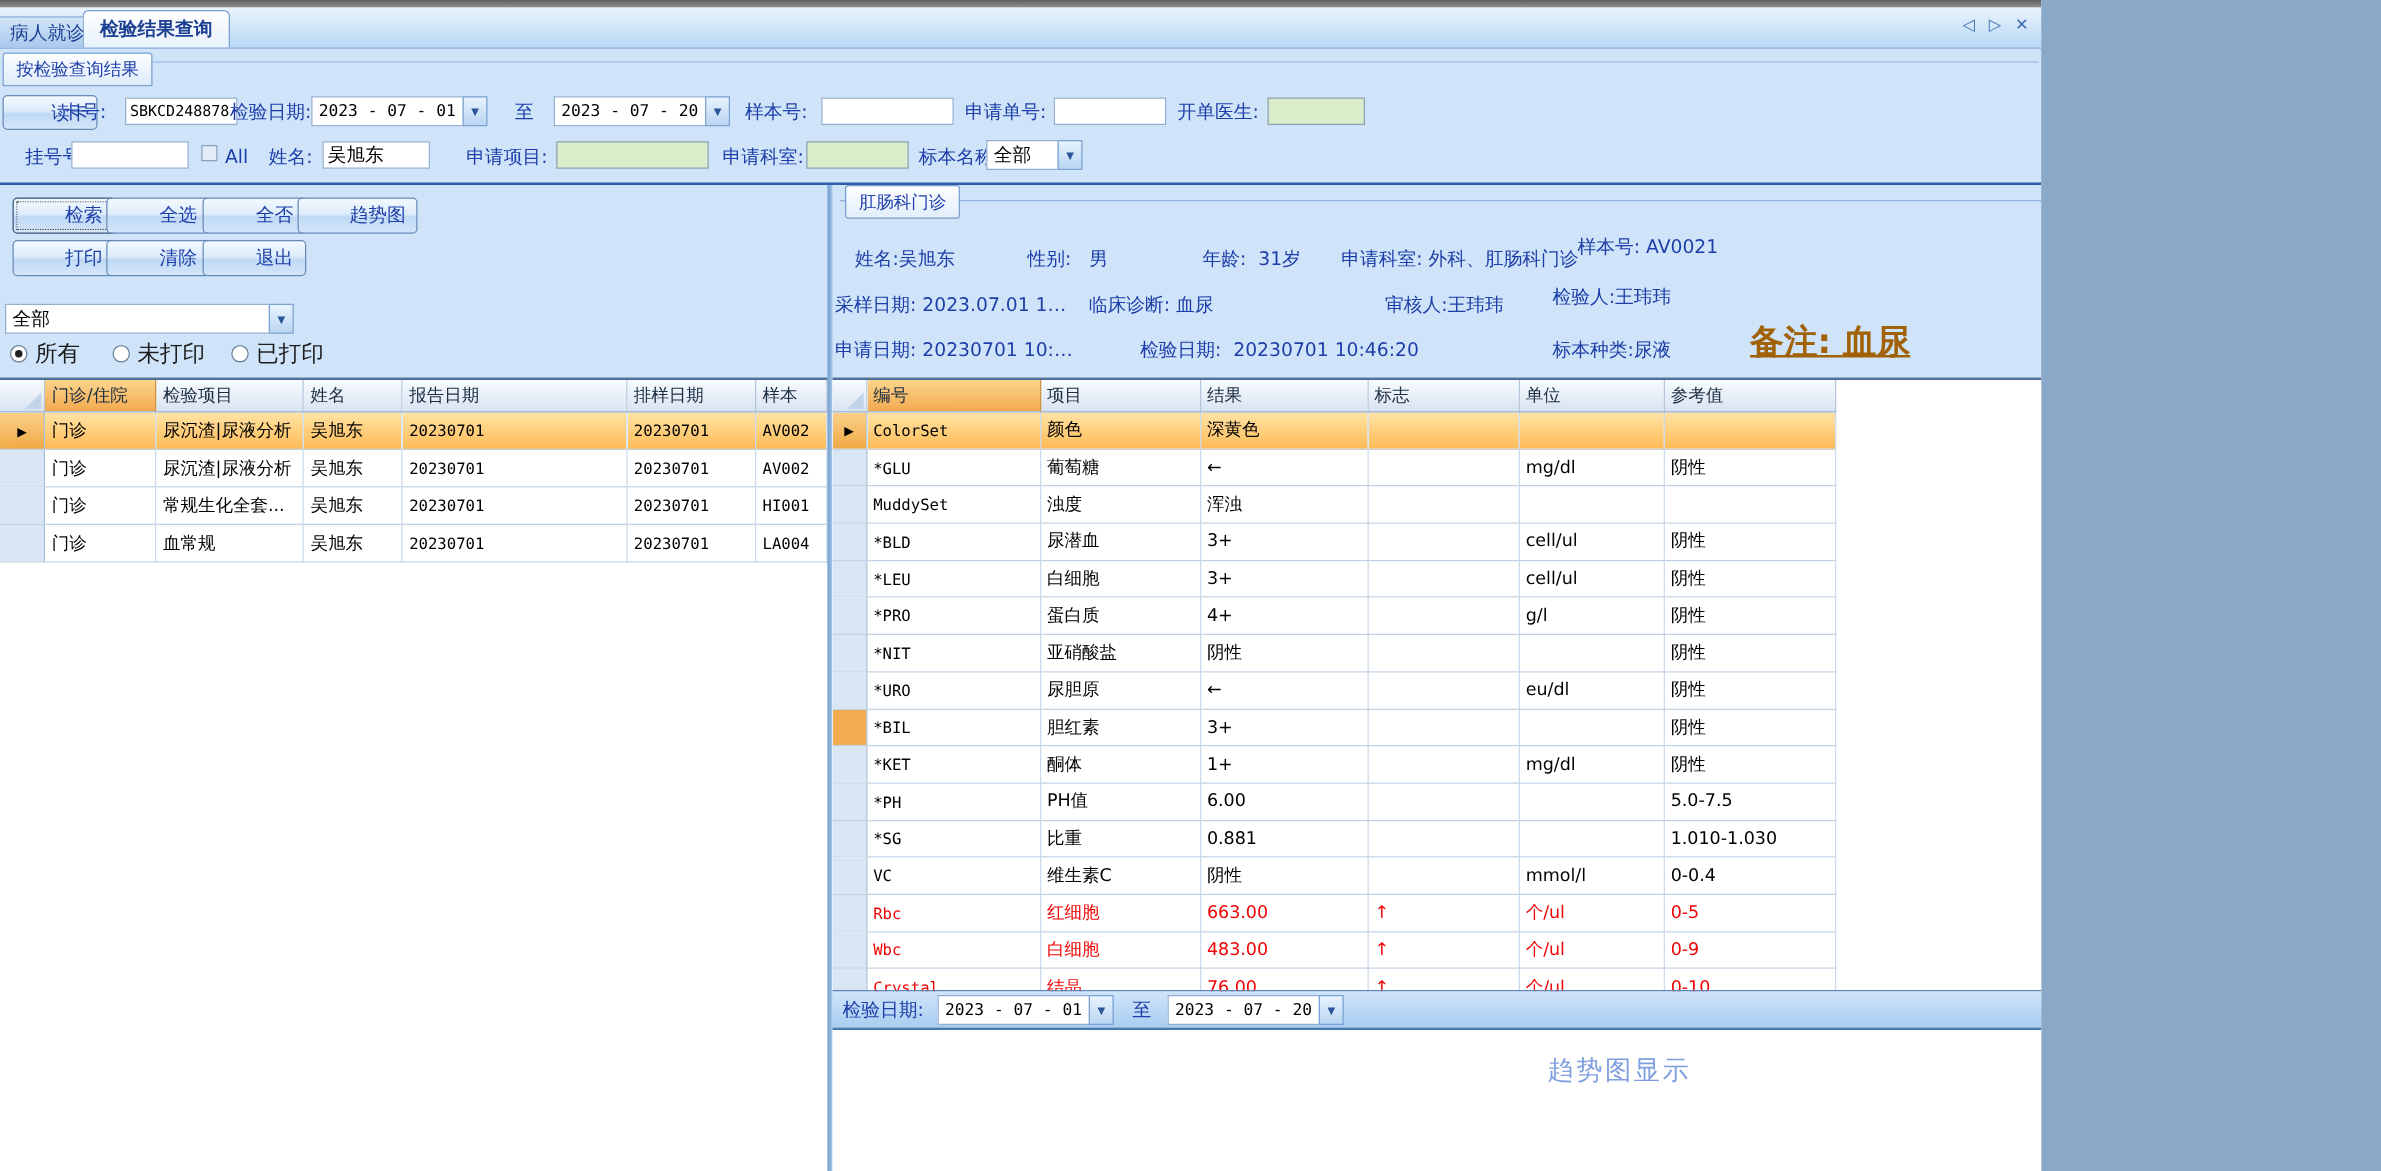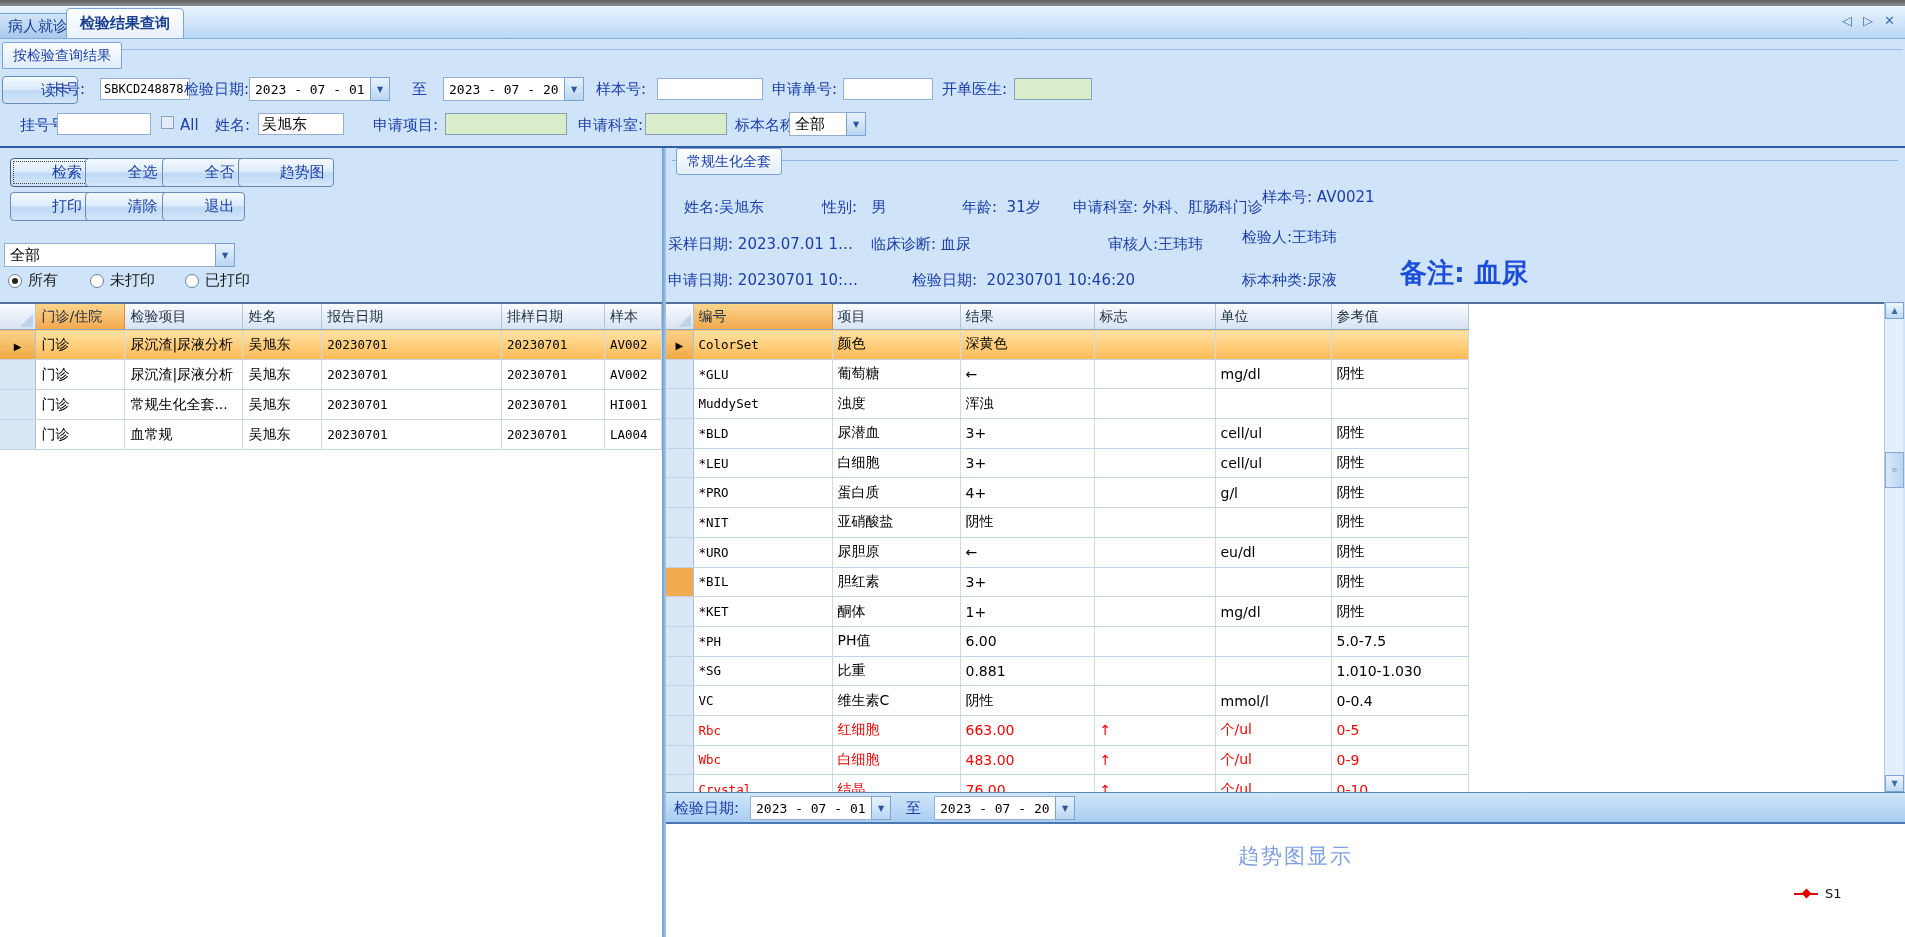--- a/index.html
+++ b/index.html
@@ -1,17 +1,17 @@
 <!DOCTYPE html>
 <html><head>
 <meta charset="utf-8">
 <style>
   html,body{margin:0;padding:0;}
   body{font-family:"DejaVu Sans","Liberation Sans",sans-serif;background:#8aa8c8;}
-  .window{position:relative;width:1905px;height:937px;background:#cfe3f9;overflow:hidden;}
+  .window{position:relative;width:1633px;height:937px;background:#cfe3f9;overflow:hidden;}
   .abs{position:absolute;}
   .lbl{color:#1d3ea8;font-size:15px;white-space:nowrap;}
   .val{color:#1d3ea8;font-size:15px;white-space:nowrap;}
 
   
   .winedge{left:0;top:0;width:100%;height:6px;background:linear-gradient(#5f5f5f,#8f8f8f);}
 
   
   .tabbar{left:0;top:6px;width:100%;height:32px;background:linear-gradient(#e9f3fd,#b9d7f5);border-bottom:1px solid #86abd8;}
   .tab{position:absolute;bottom:0;border:1px solid #7ba2d0;border-bottom:none;border-radius:5px 5px 0 0;
@@ -34,21 +34,21 @@
   .btn.focused{border-color:#39587e;outline:1px dotted #444;outline-offset:-4px;}
   .input{background:#fff;border:1px solid #93b0d2;font-size:13px;color:#000;padding:0 3px;height:22px;box-sizing:border-box;font-family:"DejaVu Sans",sans-serif;}
   .input.mono{font-family:"DejaVu Sans Mono","Liberation Mono",monospace;font-size:12px;}
   .input.green{background:#d9edcb;border:1px solid #8aa0b8;}
   .combo{display:flex;height:24px;box-sizing:border-box;}
   .combo .field{background:#fff;border:1px solid #93b0d2;border-right:none;display:flex;align-items:center;
                 padding:0 5px;font-size:13px;color:#000;font-family:"DejaVu Sans Mono","Liberation Mono",monospace;}
   .combo .arrow{width:18px;background:linear-gradient(#e8f3fd,#b9d6f2);border:1px solid #7ba2d0;
                 display:flex;align-items:center;justify-content:center;color:#2b579a;font-size:8px;cursor:default;}
   .checkbox{width:13px;height:13px;background:#e4edf7;border:1px solid #8aa2bd;box-sizing:border-box;}
-  .radio{display:flex;align-items:center;gap:6px;font-size:15px;color:#1c1c1c;}
+  .radio{display:flex;align-items:center;gap:6px;font-size:18px;color:#1c1c1c;}
   .radio .dot{width:14px;height:14px;border-radius:50%;border:1px solid #6a7f96;background:#fff;box-sizing:border-box;position:relative;}
   .radio.sel .dot::after{content:'';position:absolute;left:3px;top:3px;width:6px;height:6px;border-radius:50%;background:#222;}
 
   .form-sep{left:0;top:146px;width:100%;height:2px;background:#2e5ca6;}
 
   
   .vdivider{left:662px;top:148px;width:4px;height:789px;background:linear-gradient(90deg,#6f9ccb,#a8c8ea);}
   .leftgrid-box{left:0;top:302px;width:662px;height:635px;background:#fff;border-top:2px solid #4f7097;}
   .rightgrid-box{left:666px;top:302px;width:1218px;height:490px;background:#fff;border-top:2px solid #4f7097;overflow:hidden;}
 
@@ -72,21 +72,21 @@
   .grid tr.abn td{color:#f00404;}
   .lg td:nth-child(5),.lg td:nth-child(6),.lg td:nth-child(7),
   .rg td:nth-child(2){font-family:"DejaVu Sans Mono","Liberation Mono",monospace;font-size:12.5px;}
 
   
   .fieldset-line{left:672px;top:160px;width:1226px;height:0;border-top:1px solid #8fb4e0;}
   .group-label{left:676px;top:148px;height:25px;padding:0 10px;display:flex;align-items:center;
                background:linear-gradient(#fdfeff,#e2eefb);border:1px solid #7ba2d0;border-radius:3px;
                color:#1d3ea8;font-size:14px;}
 
-  .remark{color:#1d4ed8;font-size:27px;font-weight:bold;white-space:nowrap;}
+  .remark{color:#a16207;font-size:27px;font-weight:bold;white-space:nowrap;text-decoration:underline;}
 
   
   .sbar{left:1884px;top:302px;width:19px;height:490px;background:#e3effc;border-left:1px solid #b3cbe6;box-sizing:border-box;}
   .sbtn{position:absolute;left:0;width:19px;height:17px;background:linear-gradient(#eef6fe,#bdd9f4);
         border:1px solid #7ba2d0;box-sizing:border-box;color:#3a6ea5;font-size:8px;display:flex;align-items:center;justify-content:center;}
   .sthumb{position:absolute;left:0;top:150px;width:19px;height:36px;background:linear-gradient(90deg,#d7e8fa,#b9d5f2);
         border:1px solid #89a9cc;box-sizing:border-box;display:flex;align-items:center;justify-content:center;color:#7d9cc0;font-size:7px;letter-spacing:0;}
 
   
   .bottom-bar{left:666px;top:792px;width:1239px;height:30px;background:linear-gradient(#cfe5fa,#a9cdf0);border-top:1px solid #5d88b8;box-sizing:border-box;}
@@ -243,21 +243,21 @@
             <td>20230701</td>
             <td>LA004</td>
           </tr>
         </tbody>
       </table>
     </div>
 
   <div class="abs vdivider"></div>
 
   <div class="abs fieldset-line"></div>
-  <div class="abs group-label">常规生化全套</div>
+  <div class="abs group-label">肛肠科门诊</div>
 
   <span class="abs lbl" style="left:684px;top:198px;"><span>姓名:</span><span class="val">吴旭东</span></span>
   <span class="abs lbl" style="left:822px;top:198px;"><span>性别:</span>&nbsp;&nbsp;&nbsp;<span class="val">男</span></span>
   <span class="abs lbl" style="left:962px;top:198px;"><span>年龄:</span>&nbsp;&nbsp;<span class="val">31岁</span></span>
   <span class="abs lbl" style="left:1073px;top:198px;"><span>申请科室:</span>&nbsp;<span class="val">外科、肛肠科门诊</span></span>
   <span class="abs lbl" style="left:1262px;top:188px;"><span>样本号:</span>&nbsp;<span class="val">AV0021</span></span>
 
   <span class="abs lbl" style="left:668px;top:235px;"><span>采样日期:</span>&nbsp;<span class="val">2023.07.01 1…</span></span>
   <span class="abs lbl" style="left:860px;top:235px;padding-left:11px;"><span>临床诊断:</span>&nbsp;<span class="val">血尿</span></span>
   <span class="abs lbl" style="left:1108px;top:235px;"><span>审核人:</span><span class="val">王玮玮</span></span>

